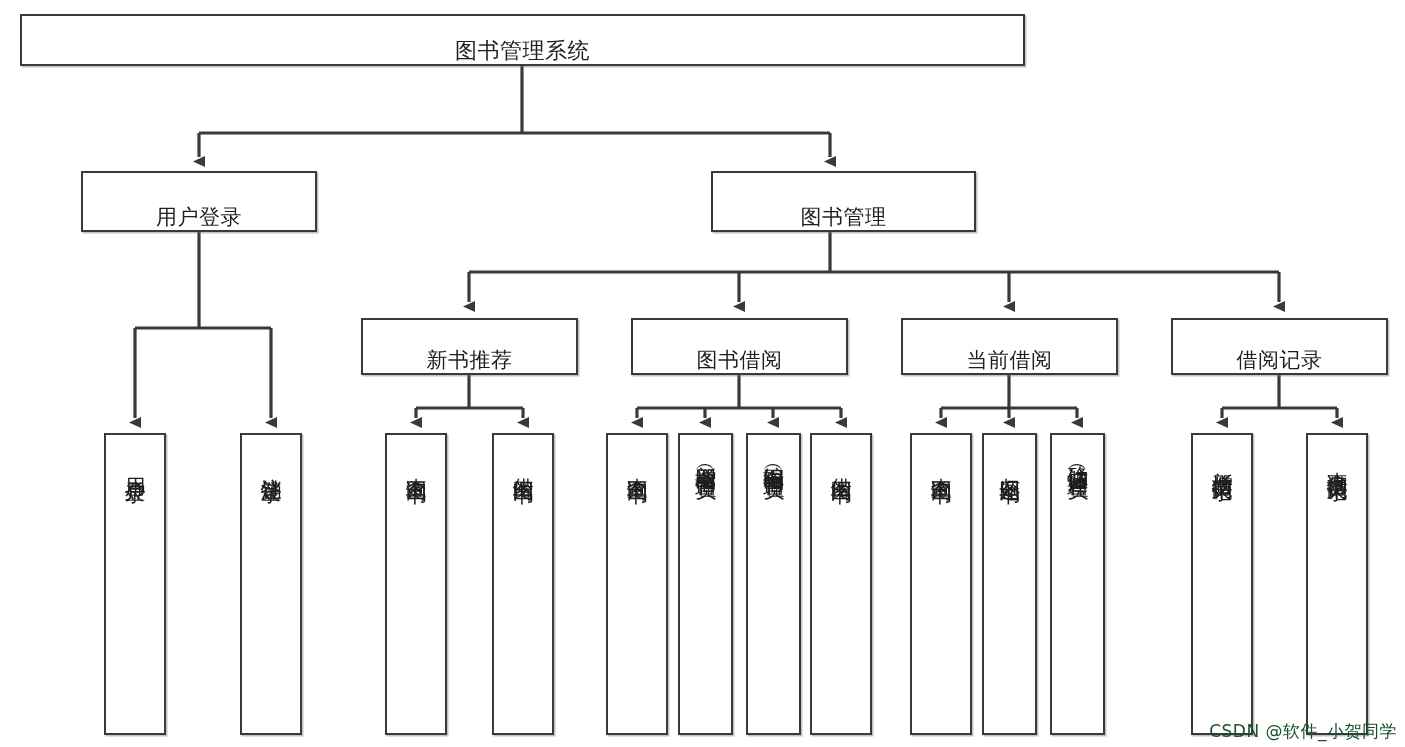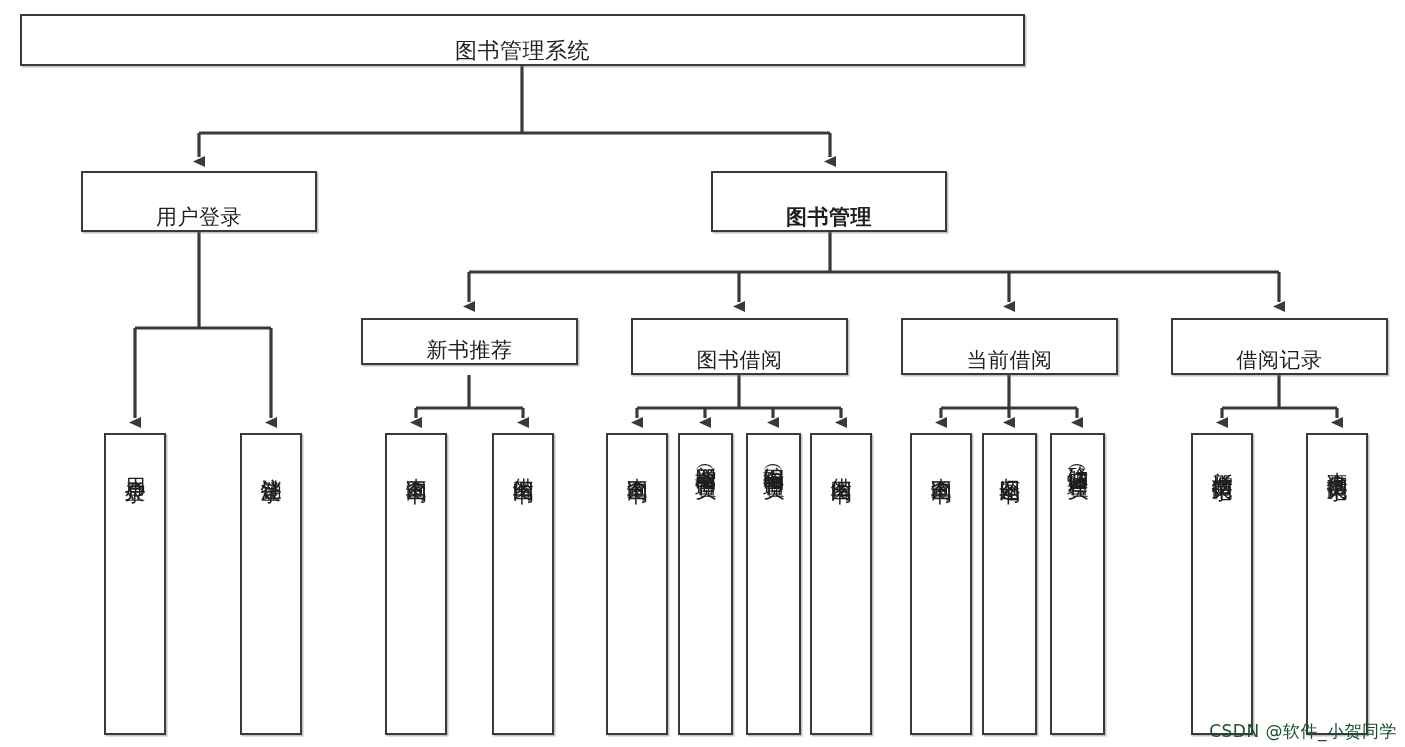--- a/index.html
+++ b/index.html
@@ -125,25 +125,25 @@
     </g>
   </svg>
 
   <div class="node root" style="left:20px; top:14px; width:1005px; height:52px;">
     <span class="label">图书管理系统</span>
   </div>
 
   <div class="node" style="left:81px; top:171px; width:236px; height:61px;">
     <span class="label">用户登录</span>
   </div>
-  <div class="node" style="left:711px; top:171px; width:236px; height:61px;font-weight:bold;">
+  <div class="node" style="left:711px; top:171px; width:265px; height:61px;">
     <span class="label">图书管理</span>
   </div>
 
-  <div class="node" style="left:361px; top:318px; width:217px; height:47px;">
+  <div class="node" style="left:361px; top:318px; width:217px; height:57px;">
     <span class="label">新书推荐</span>
   </div>
   <div class="node" style="left:631px; top:318px; width:217px; height:57px;">
     <span class="label">图书借阅</span>
   </div>
   <div class="node" style="left:1171px; top:318px; width:217px; height:57px;">
     <span class="label">借阅记录</span>
   </div>
   <div class="node" style="left:901px; top:318px; width:217px; height:57px;">
     <span class="label">当前借阅</span>

